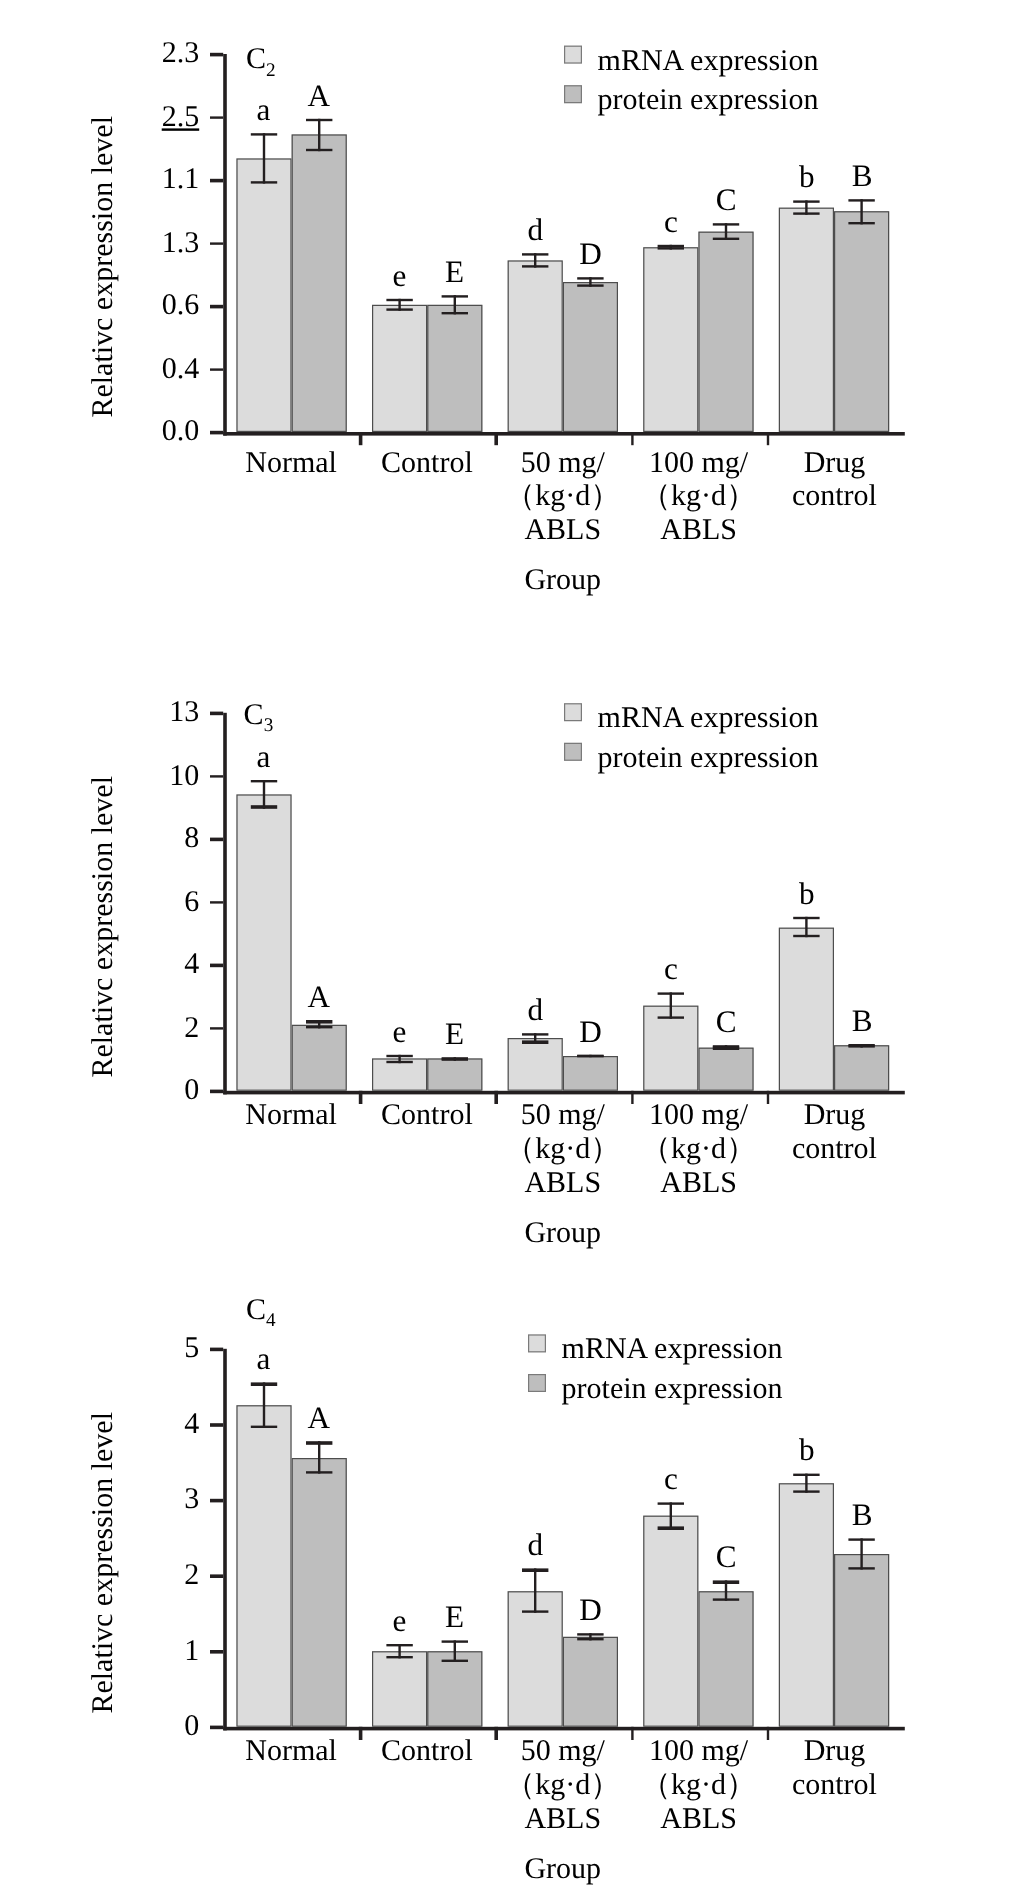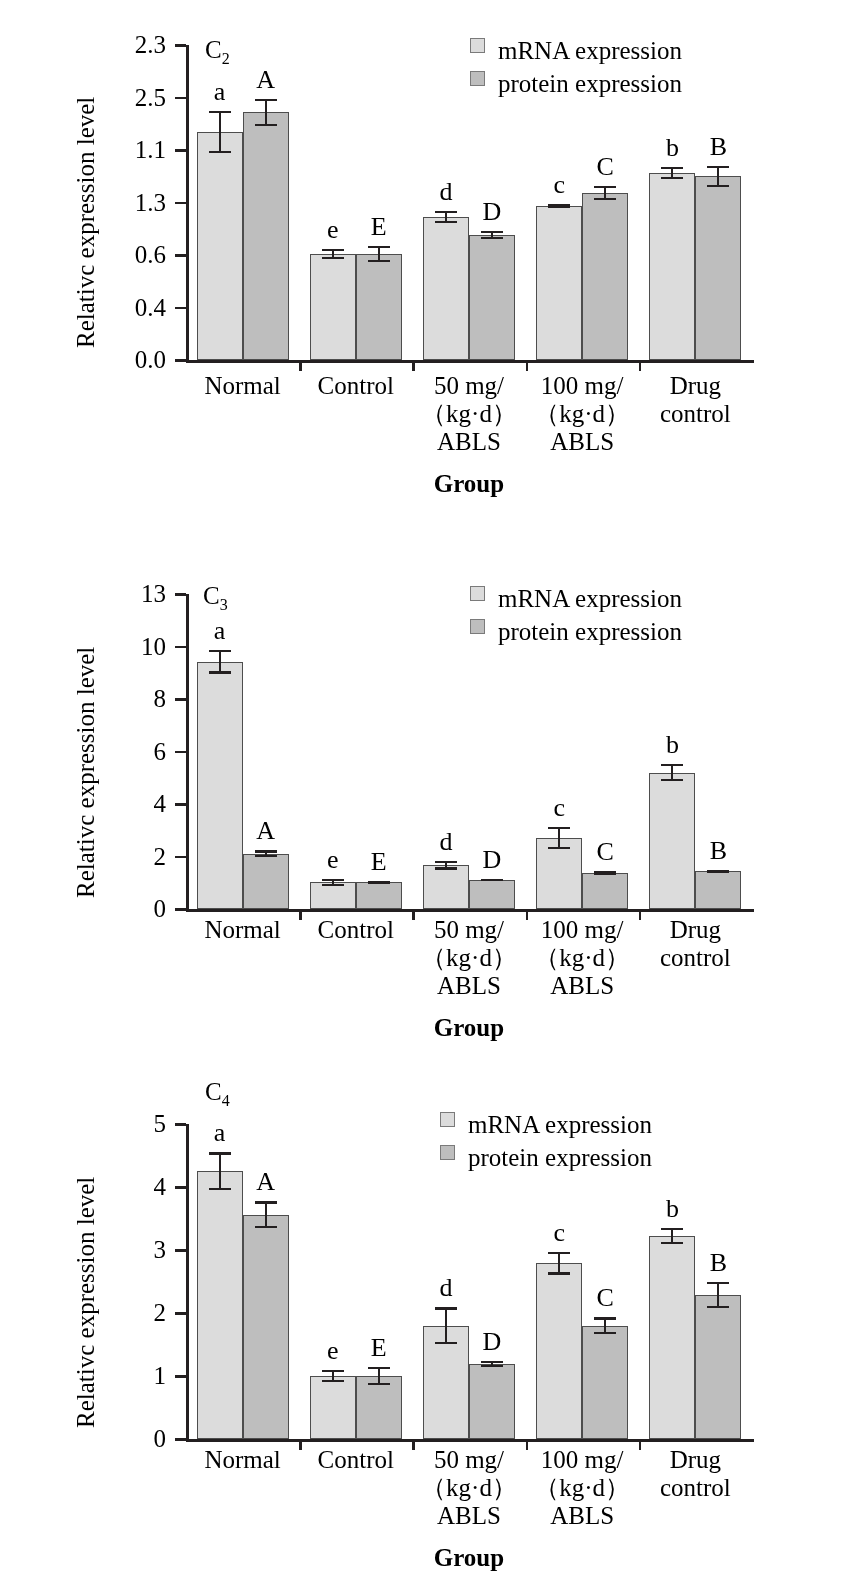--- a/index.html
+++ b/index.html
@@ -33,21 +33,21 @@
   .siglabel{position:absolute;font-size:26px;text-align:center;line-height:1;}
 
   .legend{position:absolute;}
   .legend-row{display:flex;margin-bottom:3px;height:30px;}
   .legend-swatch{width:15px;height:15px;box-sizing:border-box;border:1.4px solid #7a7a7a;margin-right:13px;}
   .legend-swatch.light{background:#dcdcdc;}
   .legend-swatch.dark{background:#bebebe;}
   .legend-text{font-size:25px;line-height:1;}
 
   .xcat{position:absolute;text-align:center;font-size:25px;line-height:1.12;}
-  .xaxistitle{position:absolute;font-size:25px;text-align:center;font-weight:bold;}
+  .xaxistitle{position:absolute;font-size:25px;text-align:center;}
 </style>
 </head>
 <body>
 
 <div class="panel" id="panel-c2">
     <div class="axisbox" style="left: 186px; top: 45px; width: 566px; height: 315px;">
       <div class="yaxis-line" style="height: 318px;"></div>
       <div class="xaxis-line" style="top: 315px; width: 568px;"></div>
       <div class="ytick" style="top: 314px;"></div>
       <div class="ytick" style="top: 261.5px;"></div>
@@ -55,21 +55,21 @@
       <div class="ytick" style="top: 156.5px;"></div>
       <div class="ytick" style="top: 104px;"></div>
       <div class="ytick" style="top: 51.5px;"></div>
       <div class="ytick" style="top: -1px;"></div>
     </div>
     <div class="yticklabel" style="width: 70px; left: 96px; top: 347px;">0.0</div>
     <div class="yticklabel" style="width: 70px; left: 96px; top: 294.5px;">0.4</div>
     <div class="yticklabel" style="width: 70px; left: 96px; top: 242px;">0.6</div>
     <div class="yticklabel" style="width: 70px; left: 96px; top: 189.5px;">1.3</div>
     <div class="yticklabel" style="width: 70px; left: 96px; top: 137px;">1.1</div>
-    <div class="yticklabel" style="width: 70px; left: 96px; top: 84.5px;">2.5</div>
+    <div class="yticklabel" style="width: 70px; left: 96px; top: 84.5px; text-decoration: underline;">2.5</div>
     <div class="yticklabel" style="width: 70px; left: 96px; top: 32px;">2.3</div>
     <div class="bar light" style="left: 196.6px; top: 132.15px; width: 46px; height: 227.85px;"></div>
     <div class="errbar" style="left: 208.6px; top: 111.15px; width: 22px; height: 42px;">
       <div class="err-v"></div>
       <div class="err-cap top"></div>
       <div class="err-cap bot"></div>
     </div>
     <div class="siglabel" style="left: 199.6px; width: 40px; top: 79.15px;">a</div>
     <div class="bar dark" style="left: 242.6px; top: 112.2px; width: 46px; height: 247.8px;"></div>
     <div class="errbar" style="left: 254.6px; top: 98.55px; width: 22px; height: 27.3px;">

